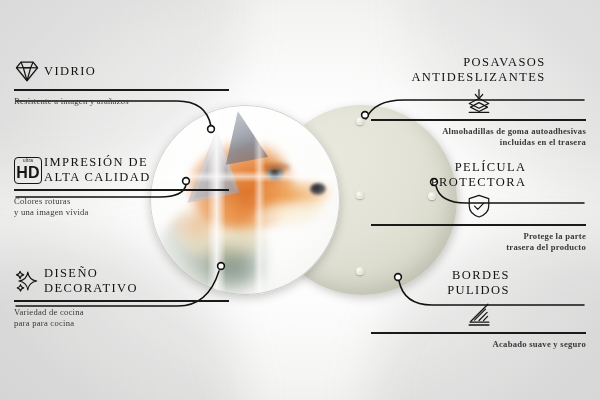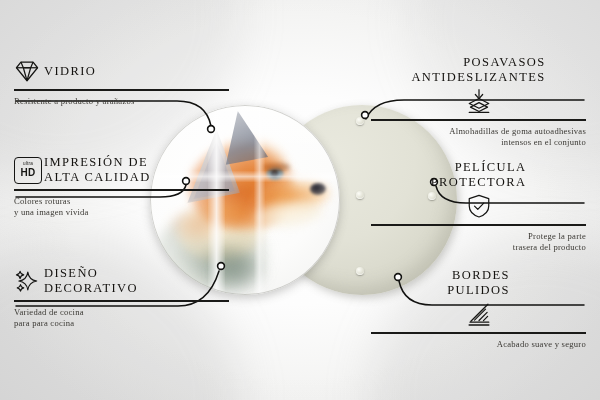--- a/index.html
+++ b/index.html
@@ -75,39 +75,39 @@
     color:#14120f;text-transform:uppercase;font-weight:400;
   }
   .feat.left .ttl{text-align:left;}
   .feat.right .ttl{text-align:right;}
   .rule{height:1.6px;background:#1a1a18;margin:5px 0 5px 0;width:100%;}
   .sub{
     font-family:"Liberation Serif", serif;
     font-size:8.6px;line-height:11px;color:#3a3833;letter-spacing:.25px;
   }
   .feat.left .sub{text-align:left;}
-  .feat.right .sub{text-align:right;}
+  .feat.right .sub{text-align:right;font-weight:bold;}
   .ico{width:26px;height:26px;flex:0 0 26px;display:block;}
   .ico svg{display:block;width:26px;height:26px;}
 
   
   #f-vidrio  {left:14px;  top:58px;}
   #f-impre   {left:14px;  top:155px;}
   #f-diseno  {left:14px;  top:266px;}
   #f-posa    {left:371px; top:55px;}
   #f-peli    {left:371px; top:160px;}
   #f-bordes  {left:371px; top:268px;}
 
   .hdbox{
     width:26px;height:25px;border:1.4px solid #151513;border-radius:4px;
     display:flex;flex-direction:column;align-items:center;justify-content:center;
     line-height:1;background:transparent;
   }
   .hdbox .u{font-family:"Liberation Sans",sans-serif;font-size:4.6px;letter-spacing:.2px;color:#151513;margin-bottom:.5px;}
-  .hdbox .h{font-family:"Liberation Sans",sans-serif;font-weight:bold;font-size:10px;letter-spacing:.2px;color:#151513;}
+  .hdbox .h{font-family:"Liberation Sans",sans-serif;font-weight:bold;font-size:16px;letter-spacing:.2px;color:#151513;}
 </style>
 </head>
 <body>
 
 <div id="stage">
   <div class="sweep tl"></div>
   <div class="sweep bl"></div>
   <div class="sweep tr"></div>
   <div class="sweep br"></div>
   <div class="vign"></div>
@@ -203,21 +203,21 @@
           <path d="M11.5 12 H20.5"></path>
         </g>
           </svg>
       </span>
       <span class="ttl">
         <span>VIDRIO</span><br>
       </span>
     </div>
     <div class="rule"></div>
     <div class="sub">
-      <span>Resistente a producto y arañazos</span>
+      <span>Resistente a imagen y arañazos</span>
     </div>
   </div>
 
   <div class="feat left" id="f-impre">
     <div class="head">
       <span class="ico">
         <span class="hdbox">
           <span class="u">ultra</span>
           <span class="h">HD</span>
         </span>
@@ -265,21 +265,21 @@
           <path d="M11.5 8 L16 13 L20.5 8"></path>
           <path d="M16 13 L28 19 L16 25 L4 19 Z"></path>
           <path d="M16 18 L26.5 23.5 L16 29 L5.5 23.5 Z"></path>
           <path d="M4 30 H28"></path>
         </g>
           </svg>
       </span>
     </div>
     <div class="rule"></div>
     <div class="sub">
-      <span>Almohadillas de goma autoadhesivas</span><br><span>intensos en el conjunto</span>
+      <span>Almohadillas de goma autoadhesivas</span><br><span>incluidas en el trasera</span>
     </div>
   </div>
 
   <div class="feat right" id="f-bordes">
     <div class="head">
       <span class="ttl">
         <span>BORDES</span><br><span>PULIDOS</span>
       </span>
       <span class="ico">
         <svg viewBox="0 0 32 32">

